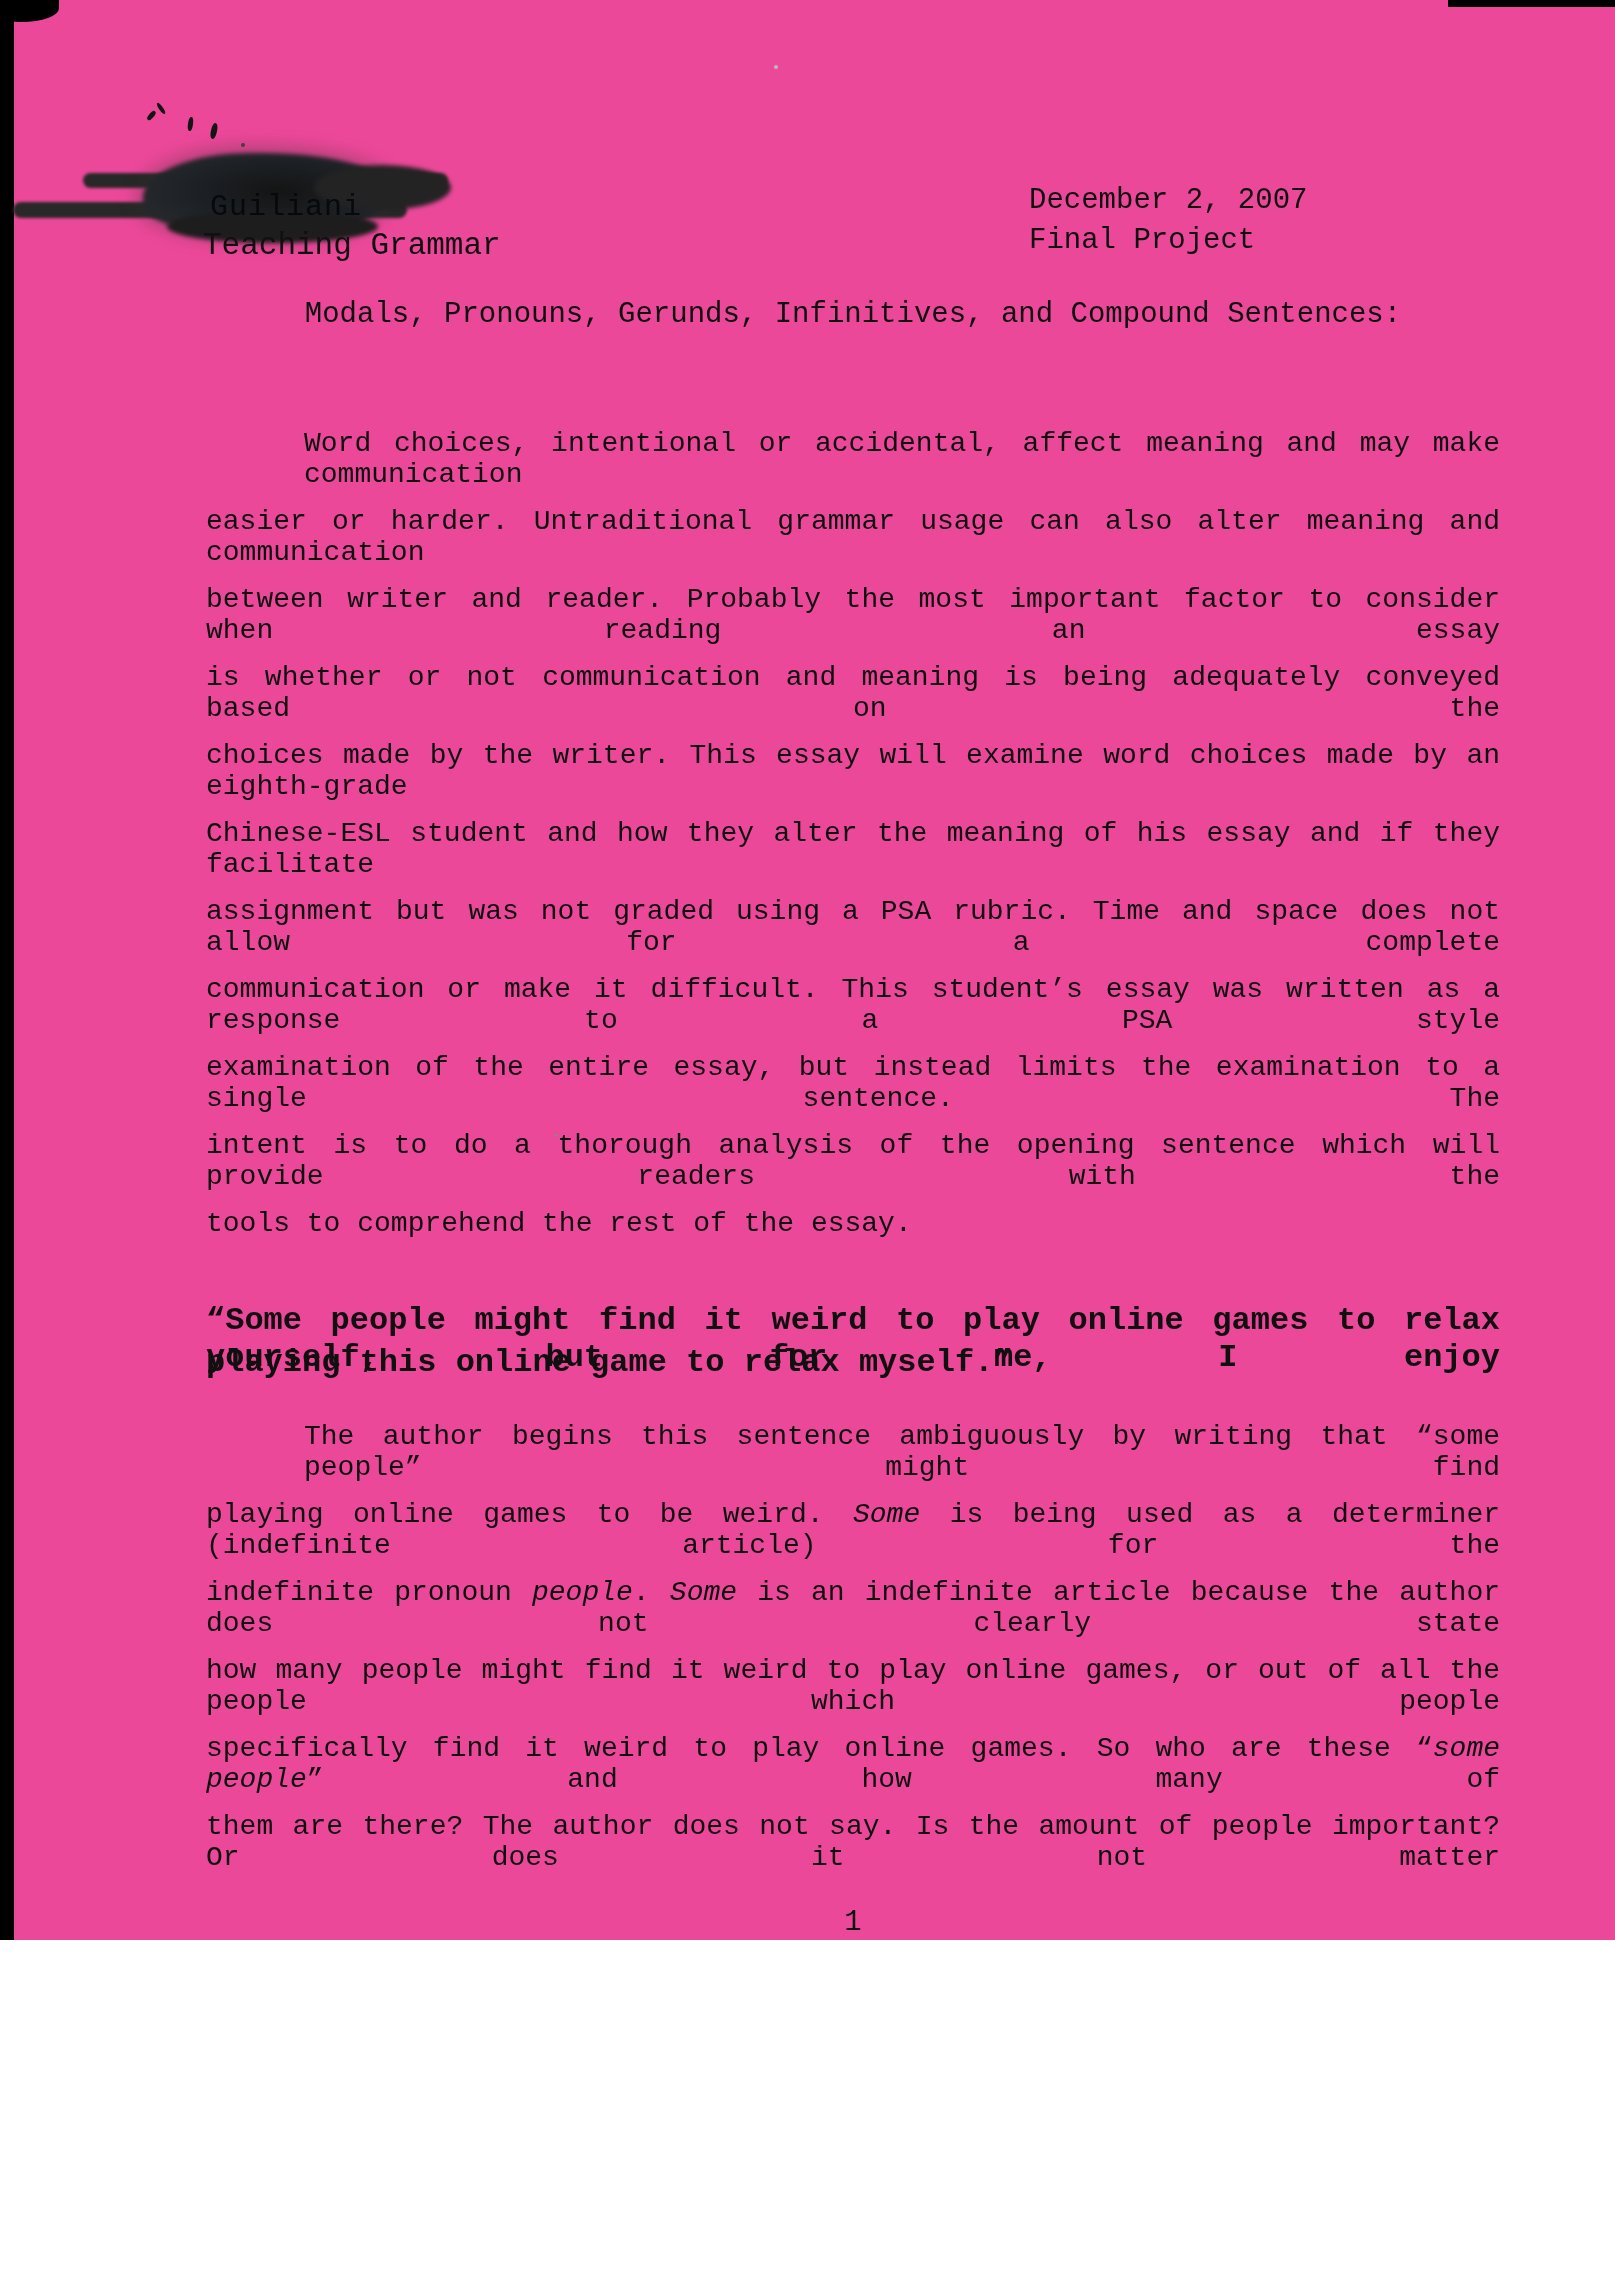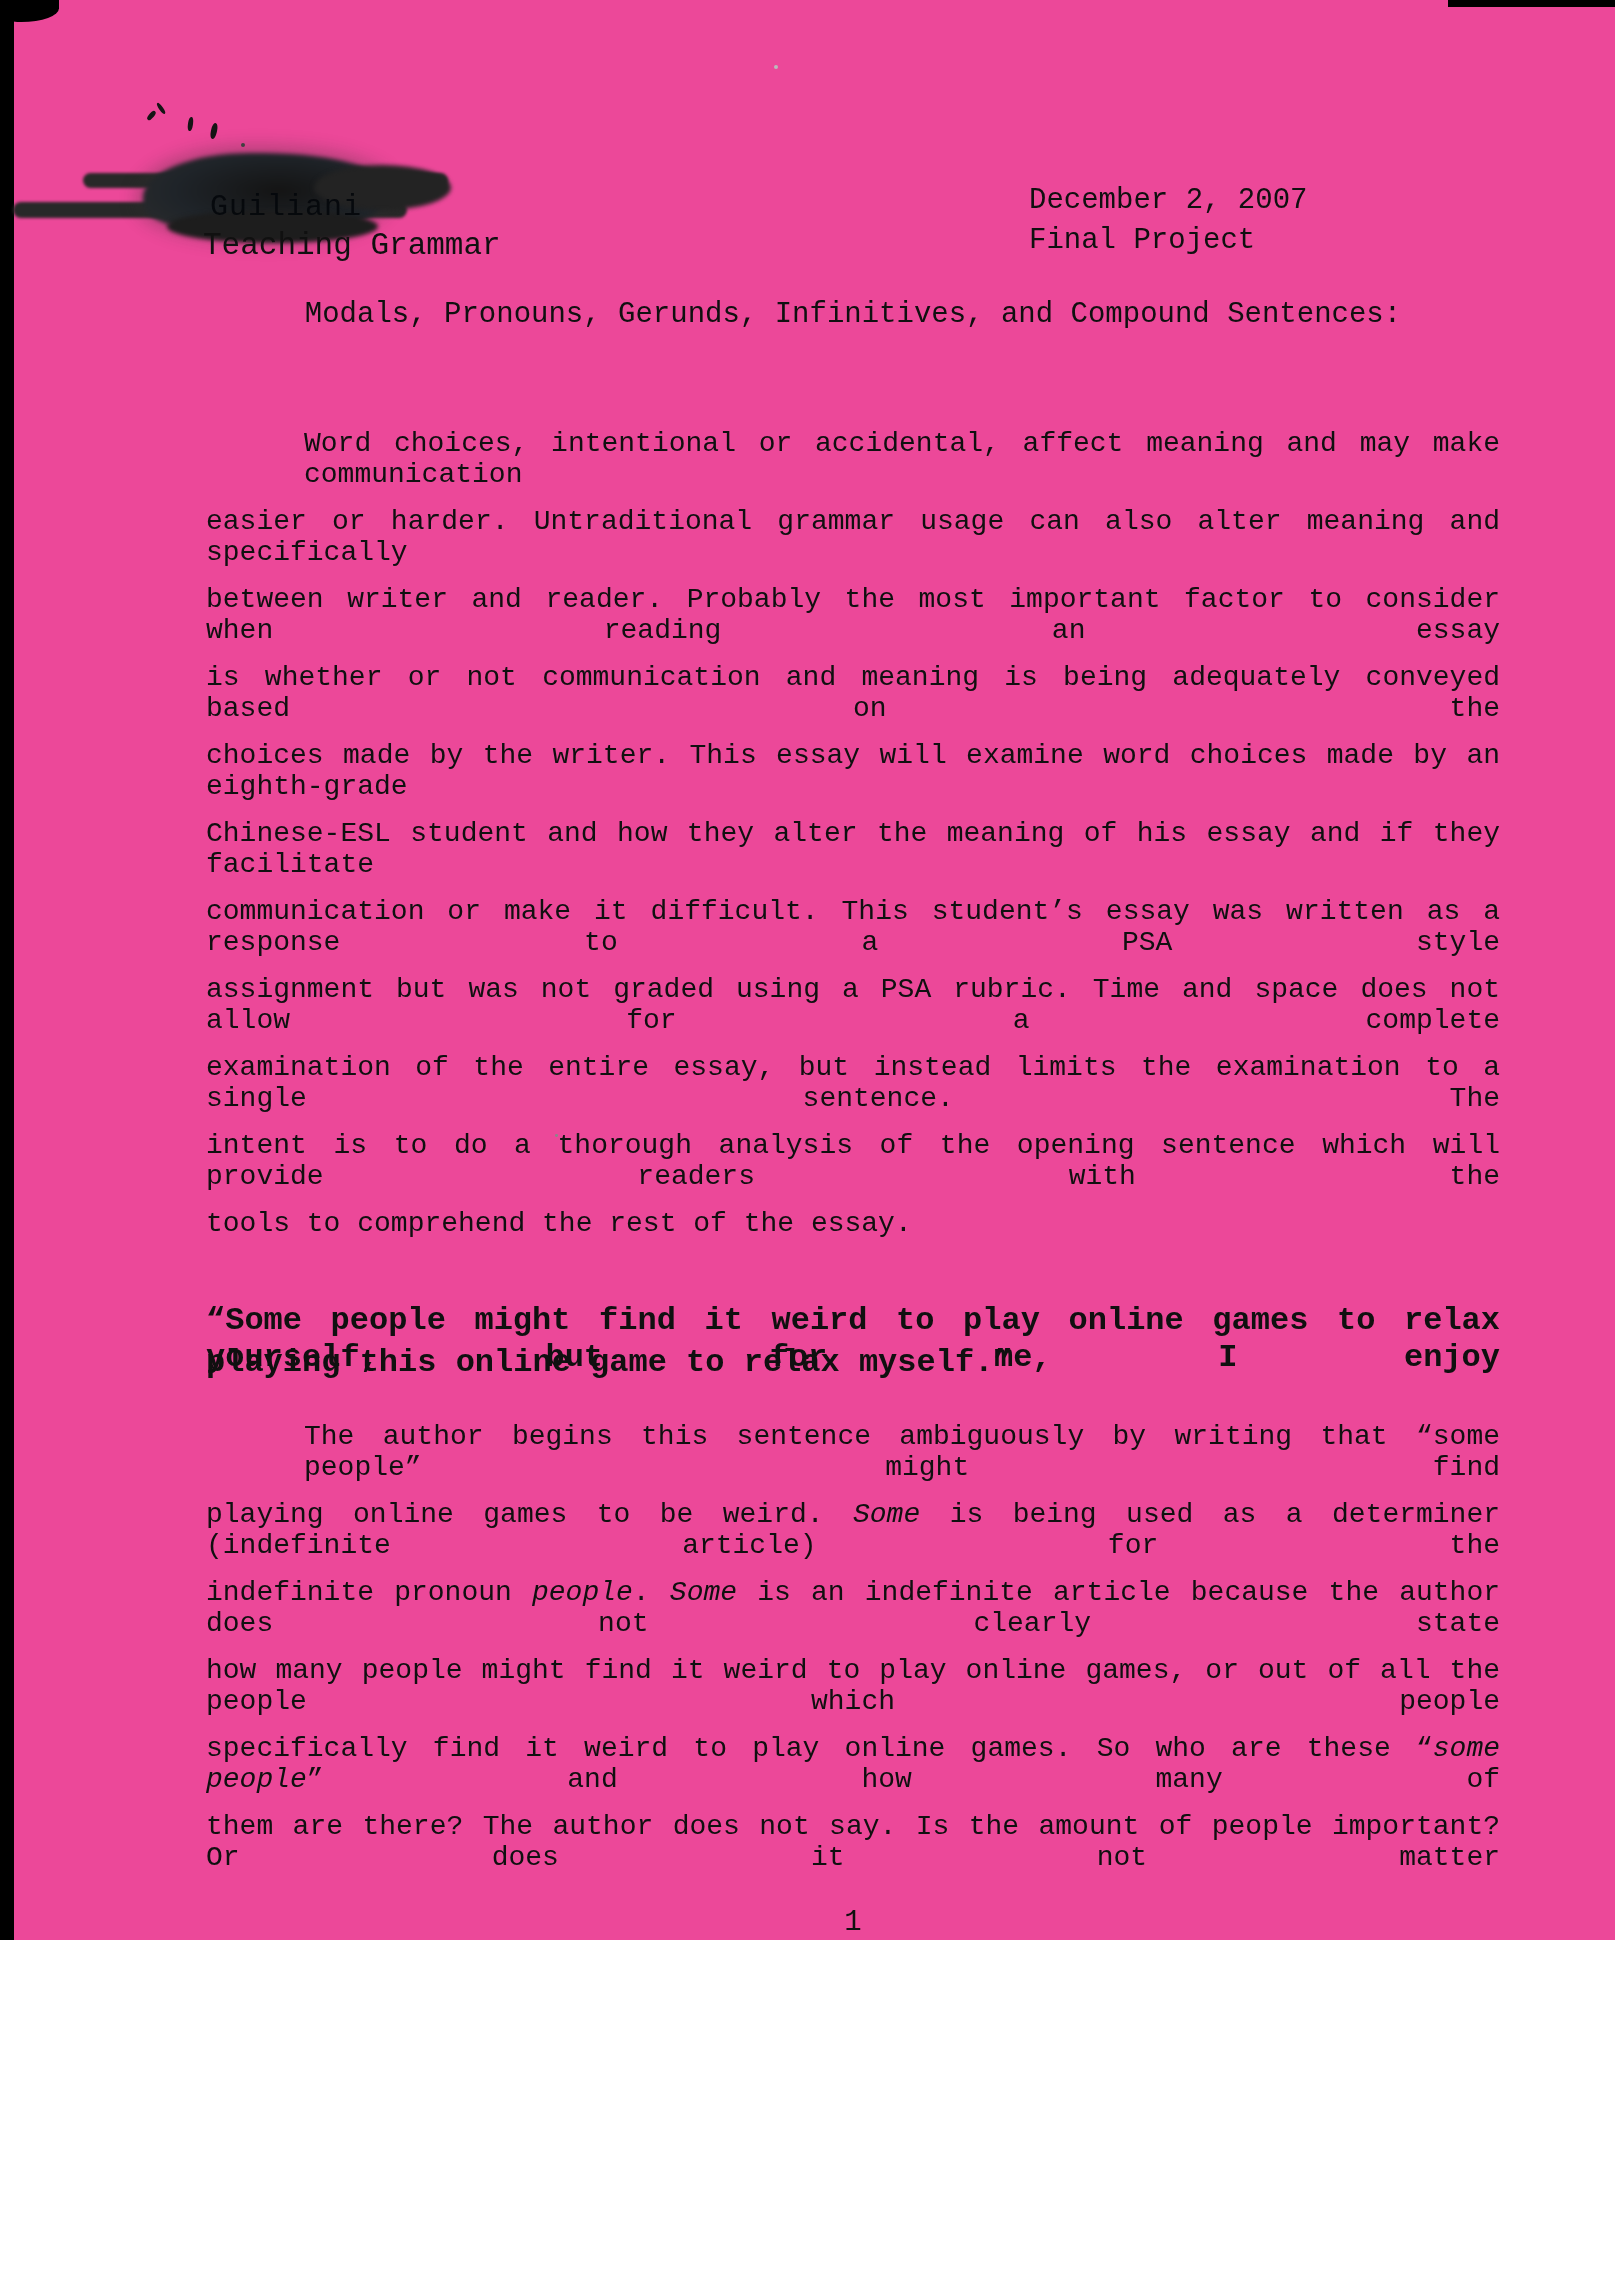--- a/index.html
+++ b/index.html
@@ -85,27 +85,27 @@
     <div>December 2, 2007</div>
     <div>Final Project</div>
   </div>
 
   <div class="title">
     <div>Modals, Pronouns, Gerunds, Infinitives, and Compound Sentences:</div>
   </div>
 
   <div class="para" style="top:428px;">
     <div class="line stretch indent">Word choices, intentional or accidental, affect meaning and may make communication</div>
-    <div class="line stretch">easier or harder. Untraditional grammar usage can also alter meaning and specifically</div>
+    <div class="line stretch">easier or harder. Untraditional grammar usage can also alter meaning and communication</div>
     <div class="line stretch">between writer and reader. Probably the most important factor to consider when reading an essay</div>
     <div class="line stretch">is whether or not communication and meaning is being adequately conveyed based on the</div>
     <div class="line stretch">choices made by the writer. This essay will examine word choices made by an eighth-grade</div>
     <div class="line stretch">Chinese-ESL student and how they alter the meaning of his essay and if they facilitate</div>
+    <div class="line stretch">assignment but was not graded using a PSA rubric. Time and space does not allow for a complete</div>
     <div class="line stretch">communication or make it difficult. This student’s essay was written as a response to a PSA style</div>
-    <div class="line stretch">assignment but was not graded using a PSA rubric. Time and space does not allow for a complete</div>
     <div class="line stretch">examination of the entire essay, but instead limits the examination to a single sentence. The</div>
     <div class="line stretch">intent is to do a thorough analysis of the opening sentence which will provide readers with the</div>
     <div class="line">tools to comprehend the rest of the essay.</div>
   </div>
 
   <div class="quoteblock">
     <div class="line stretch">“Some people might find it weird to play online games to relax yourself, but for me, I enjoy</div>
     <div class="line">playing this online game to relax myself.”</div>
   </div>
 

